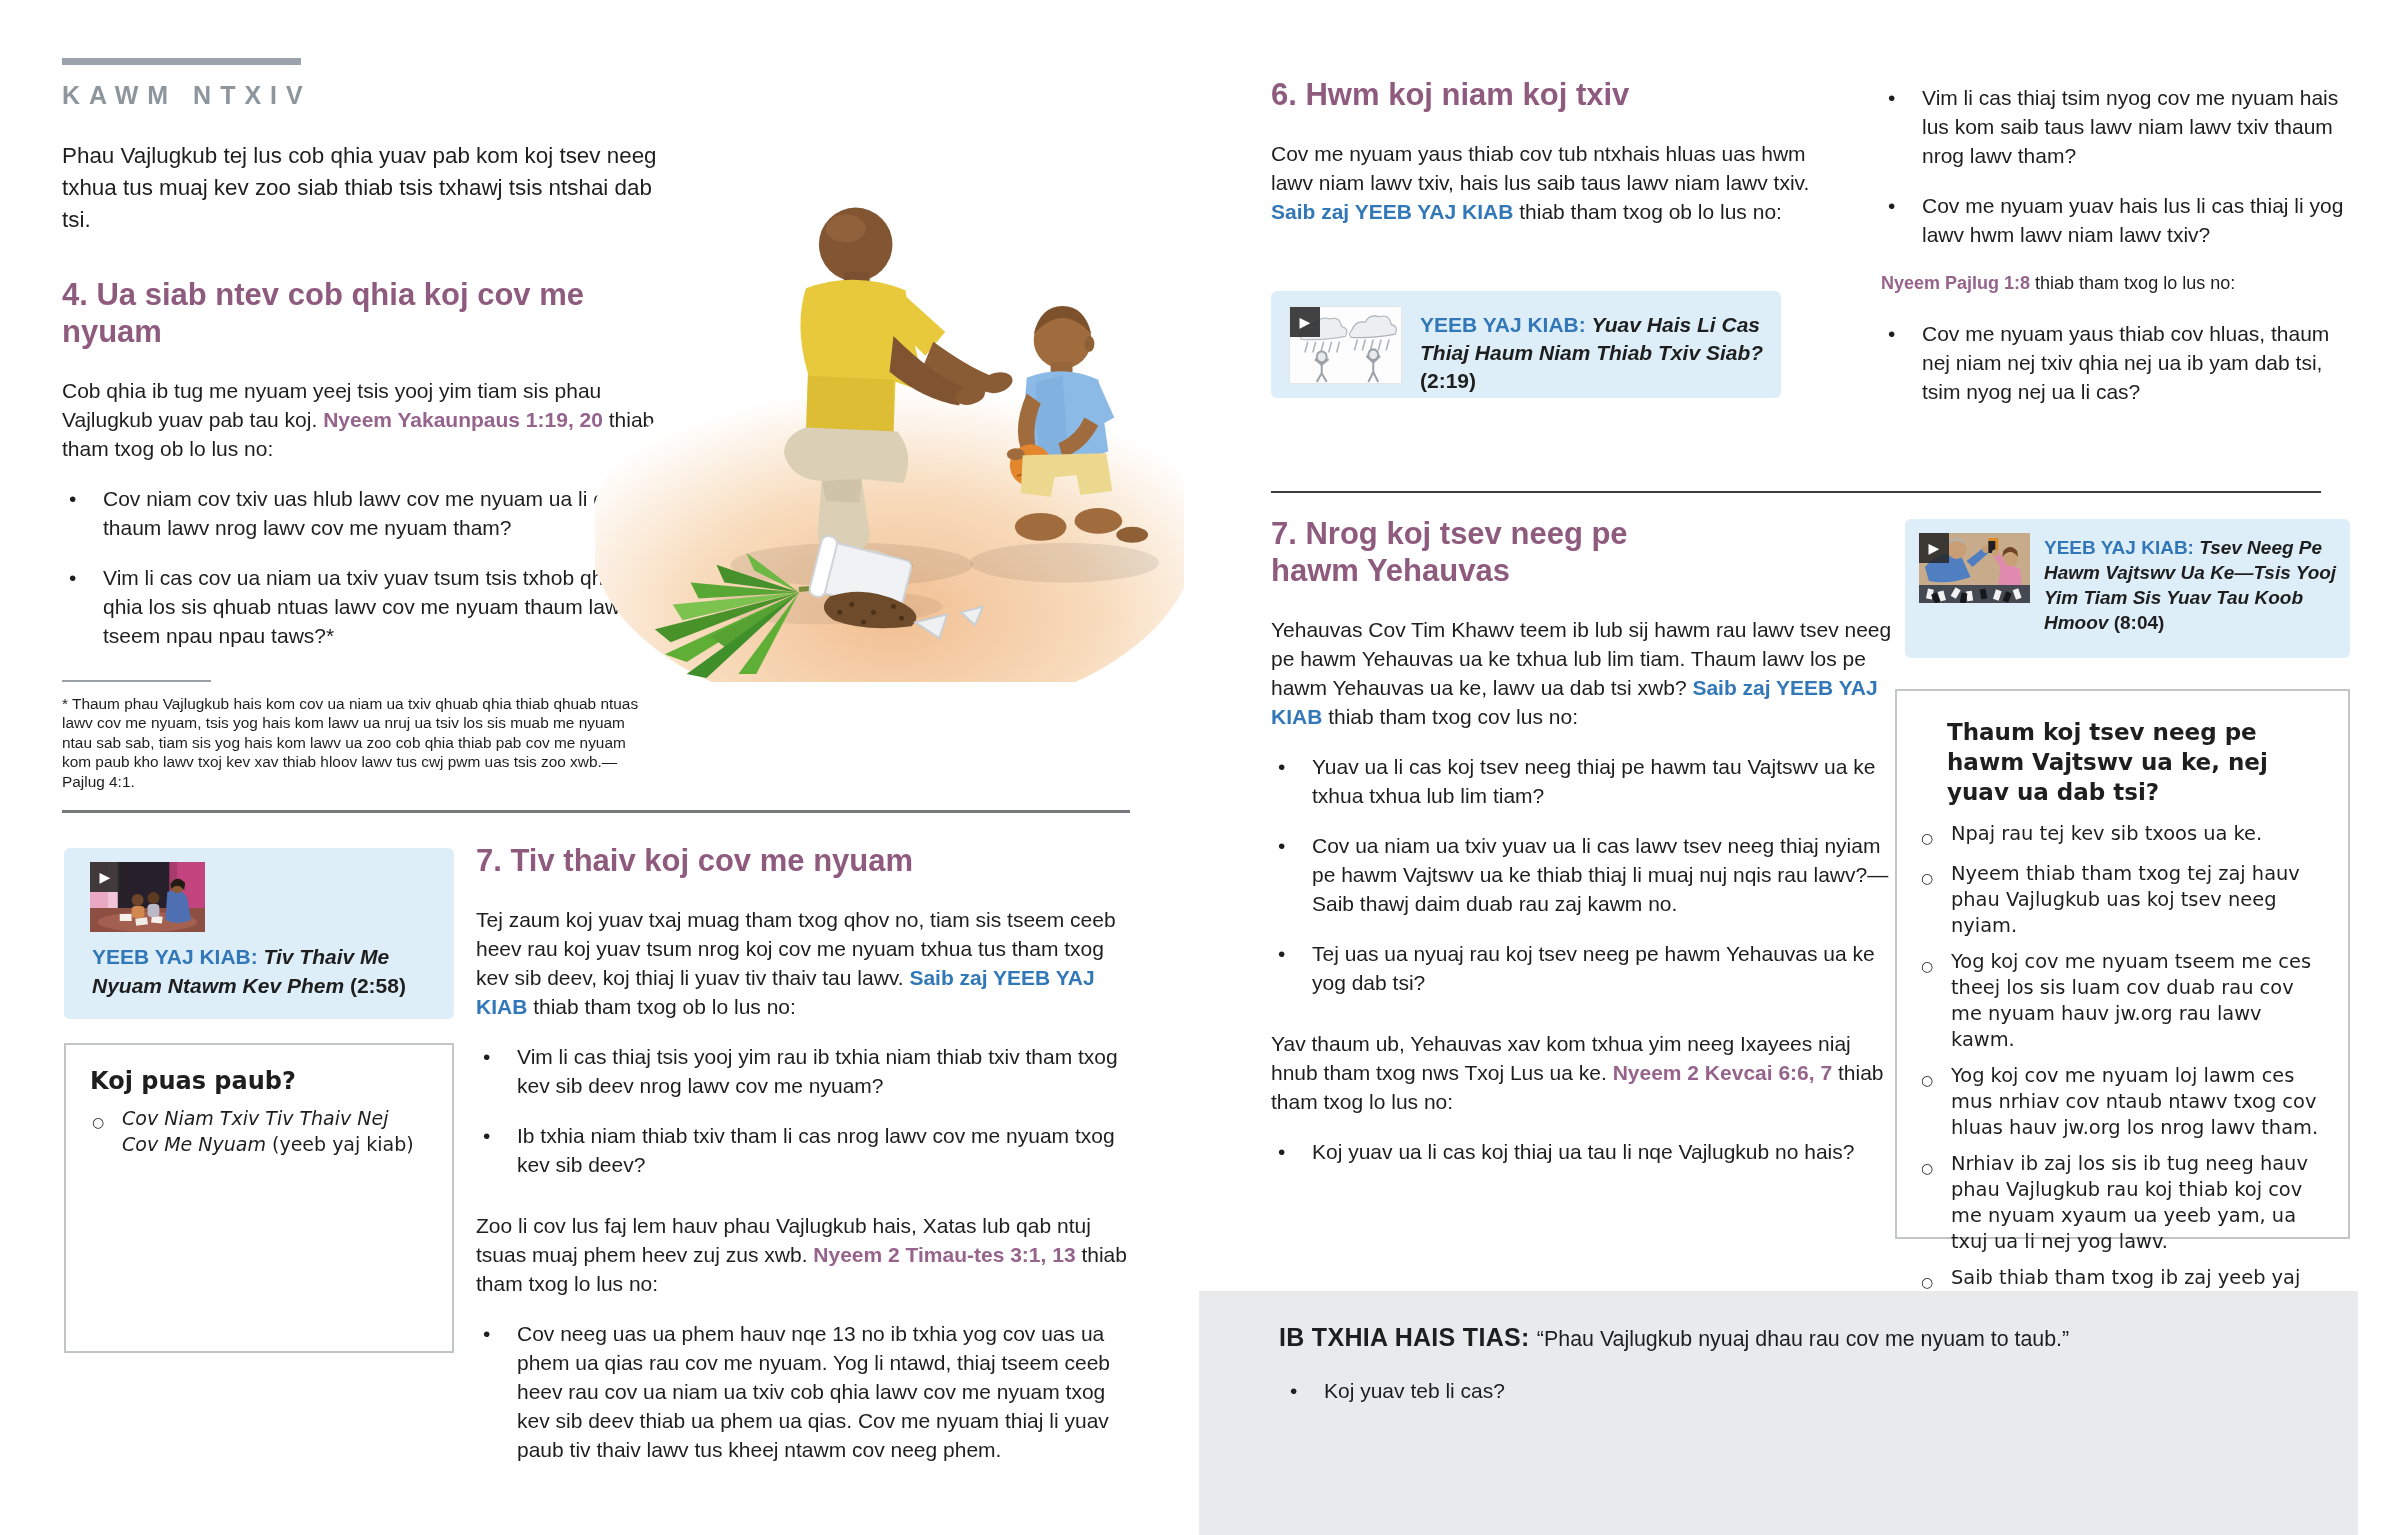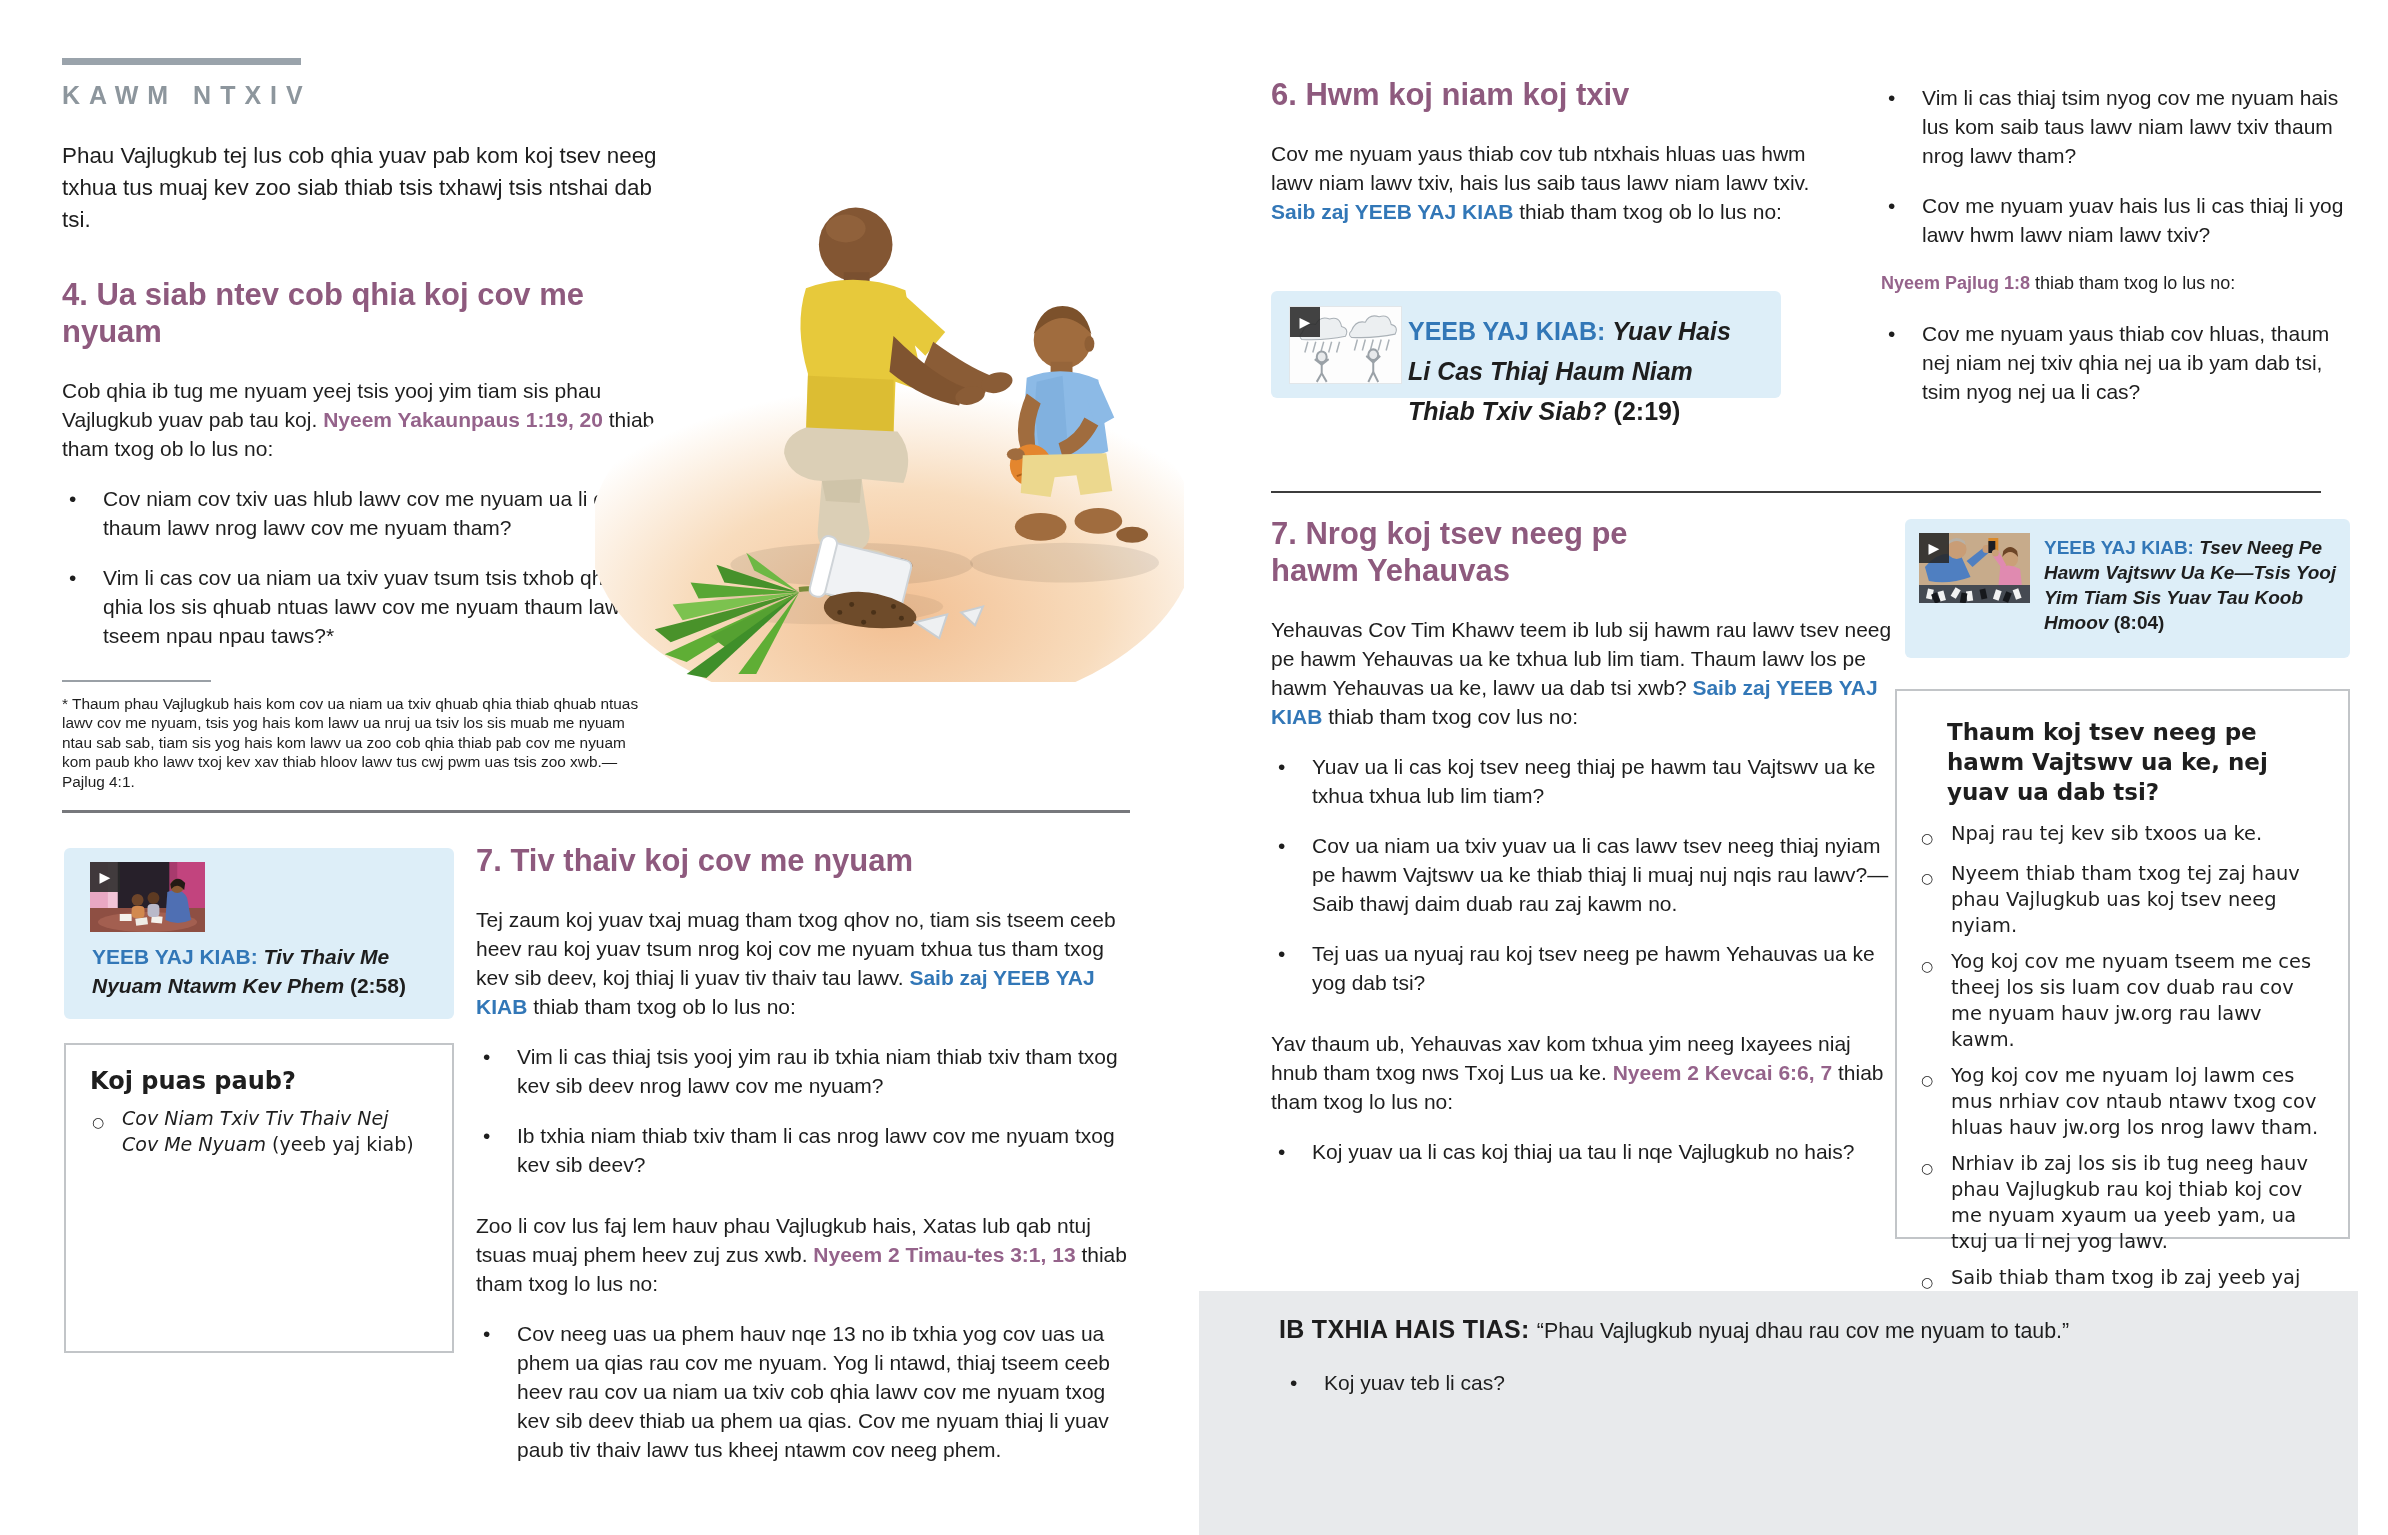--- a/index.html
+++ b/index.html
@@ -41,21 +41,21 @@
   .thumb{position:absolute;overflow:hidden;}
   .thumb svg{display:block;width:100%;height:100%;}
   .play{position:absolute;left:0;top:0;width:30px;height:30px;background:rgba(40,40,40,.88);
         display:flex;align-items:center;justify-content:center;color:#fff;font-size:14px;}
   .vcap{position:absolute;font-weight:bold;}
   #vb4{left:64px;top:848px;width:390px;height:171px;}
   #vb4 .thumb{left:26px;top:14px;width:115px;height:70px;}
   #vb4 .vcap{left:28px;top:94px;width:343px;font-size:21px;line-height:29px;}
   #vb6{left:1271px;top:291px;width:510px;height:107px;}
   #vb6 .thumb{left:18px;top:15px;width:111px;height:76px;background:#fdfdfd;border:1px solid #e2e6e9;}
-  #vb6 .vcap{left:137px;top:20px;width:346px;font-size:25px;line-height:40px;}
+  #vb6 .vcap{left:149px;top:20px;width:346px;font-size:21px;line-height:28px;}
   #vb7{left:1905px;top:519px;width:445px;height:139px;}
   #vb7 .thumb{left:14px;top:14px;width:111px;height:70px;}
   #vb7 .vcap{left:139px;top:16px;width:294px;font-size:19px;line-height:25px;}
   
   .whitebox{position:absolute;background:#fff;border:2px solid var(--box-border);
             box-sizing:border-box;font-family:"DejaVu Sans",sans-serif;}
   #dyk{left:64px;top:1043px;width:390px;height:310px;padding:22px 24px;}
   #dyk .box-title{font-size:24px;font-weight:bold;}
   #dyk .box-body{font-size:19px;line-height:26px;margin-top:13px;}
   #dyk .bullet{font-size:19px;line-height:26px;}
@@ -65,21 +65,21 @@
   #wbox .bullet{font-size:19.4px;line-height:26px;}
   
   #s5col{position:absolute;left:476px;top:842px;width:657px;}
   #s6col{position:absolute;left:1271px;top:76px;width:542px;}
   #s6b{position:absolute;left:1881px;top:62px;width:473px;}
   #s6b .read{font-size:18px;line-height:29px;margin-top:20px;}
   #s7col{position:absolute;left:1271px;top:515px;width:622px;}
   #s7col .s-head{width:428px;}
   
   #objection{position:absolute;left:1199px;top:1291px;width:1159px;height:245px;
-             background:var(--objection-bg);box-sizing:border-box;padding:24px 40px 0 80px;}
+             background:var(--objection-bg);box-sizing:border-box;padding:32px 40px 0 80px;}
   #objection .bullet{margin-top:24px;margin-left:4px;font-size:21px;line-height:29px;}
   
   #illu{position:absolute;left:595px;top:137px;width:589px;height:545px;}
 </style>
 </head>
 <body>
 
 <div id="page">
 
   <div id="colA">

